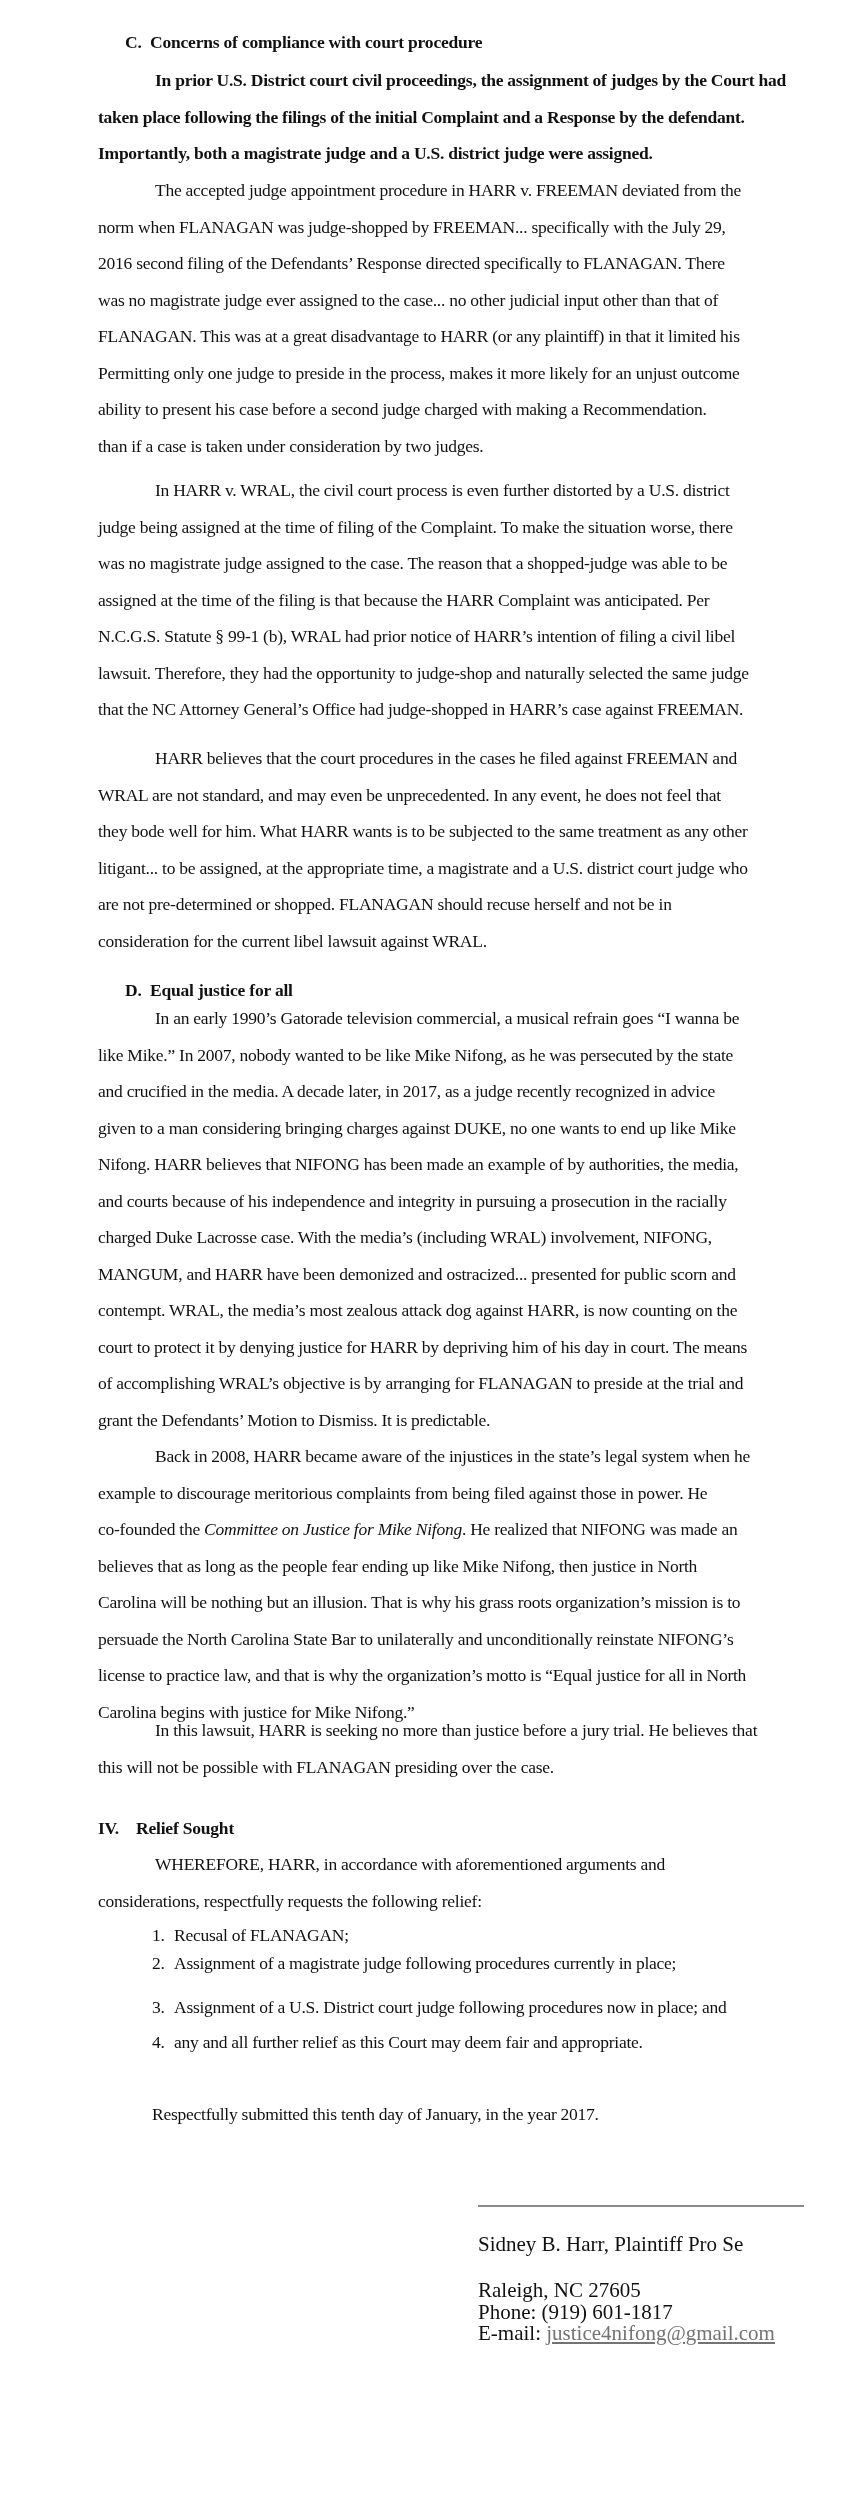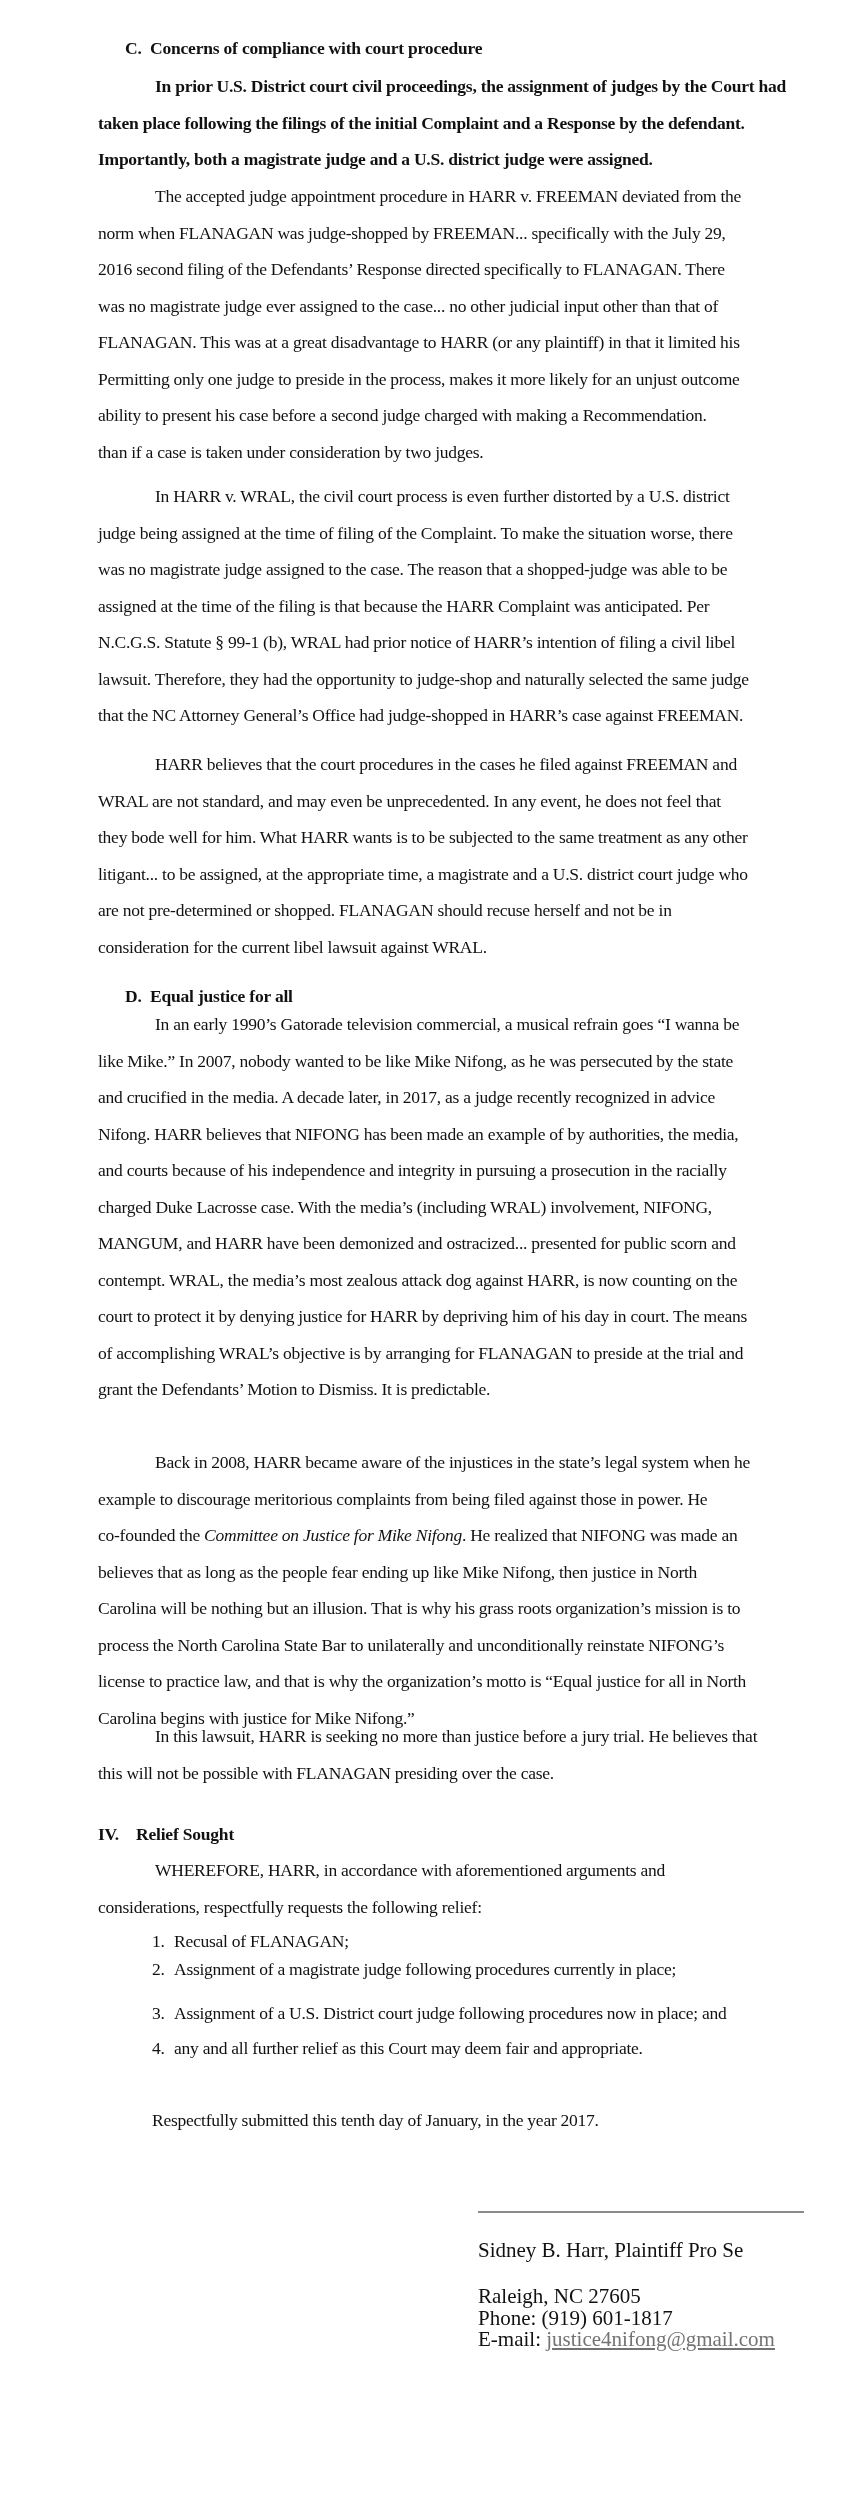--- a/index.html
+++ b/index.html
@@ -1,21 +1,21 @@
 <!DOCTYPE html>
 <html><head>
 <meta charset="utf-8">
 <style>
   html, body { margin: 0; padding: 0; background: #ffffff; }
   body {
     width: 850px; height: 2508px; position: relative; overflow: hidden;
     font-family: "Liberation Serif", "DejaVu Serif", serif;
     color: #111111; font-size: 17.5px;
   }
-  .page { position: absolute; left: 0; top: 16px; width: 850px; height: 1848px; }
+  .page { position: absolute; left: 0; top: 10px; width: 850px; height: 1848px; }
   .heading {
     position: absolute; font-weight: bold; font-size: 17.5px; letter-spacing: -0.2px;
   }
   .heading .num { display: inline-block; }
   .para {
     position: absolute; left: 98px; width: 712px;
     line-height: 36.5px; text-align: left; letter-spacing: -0.25px;
     word-spacing: 0px; margin: 0;
   }
   .para .line { display: block; white-space: nowrap; height: 36.5px; }
@@ -76,37 +76,38 @@
 
   <div class="heading" style="left:125px; top:970px;">
     <span>D.</span>&nbsp;
     <span>Equal justice for all</span>
   </div>
 
   <div class="para" style="top:990px;">
     <span class="line indent">In an early 1990’s Gatorade television commercial, a musical refrain goes “I wanna be</span>
     <span class="line">like Mike.”  In 2007, nobody wanted to be like Mike Nifong, as he was persecuted by the state</span>
     <span class="line">and crucified in the media.  A decade later, in 2017, as a judge recently recognized in advice</span>
+    <span class="line">given to a man considering bringing charges against DUKE, no one wants to end up like Mike</span>
     <span class="line">Nifong.  HARR believes that NIFONG has been made an example of by authorities, the media,</span>
     <span class="line">and courts because of his independence and integrity in pursuing a prosecution in the racially</span>
     <span class="line">charged Duke Lacrosse case.  With the media’s (including WRAL) involvement, NIFONG,</span>
     <span class="line">MANGUM, and HARR have been demonized and ostracized... presented for public scorn and</span>
     <span class="line">contempt.  WRAL, the media’s most zealous attack dog against HARR, is now counting on the</span>
     <span class="line">court to protect it by denying justice for HARR by depriving him of his day in court.  The means</span>
     <span class="line">of accomplishing WRAL’s objective is by arranging for FLANAGAN to preside at the trial and</span>
     <span class="line">grant the Defendants’ Motion to Dismiss.  It is predictable.</span>
   </div>
 
   <div class="para" style="top:1428px;">
     <span class="line indent">Back in 2008, HARR became aware of the injustices in the state’s legal system when he</span>
     <span class="line">example to discourage meritorious complaints from being filed against those in power.  He</span>
     <span class="line"><span>co-founded the </span><em>Committee on Justice for Mike Nifong</em><span>.  He realized that NIFONG was made an</span></span>
     <span class="line">believes that as long as the people fear ending up like Mike Nifong, then justice in North</span>
     <span class="line">Carolina will be nothing but an illusion.  That is why his grass roots organization’s mission is to</span>
-    <span class="line">process the North Carolina State Bar to unilaterally and unconditionally reinstate NIFONG’s</span>
+    <span class="line">persuade the North Carolina State Bar to unilaterally and unconditionally reinstate NIFONG’s</span>
     <span class="line">license to practice law, and that is why the organization’s motto is “Equal justice for all in North</span>
     <span class="line">Carolina begins with justice for Mike Nifong.”</span>
   </div>
 
   <div class="para" style="top:1702px;">
     <span class="line indent">In this lawsuit, HARR is seeking no more than justice before a jury trial.  He believes that</span>
     <span class="line">this will not be possible with FLANAGAN presiding over the case.</span>
   </div>
 
   <div class="heading" style="left:98px; top:1808px;">

